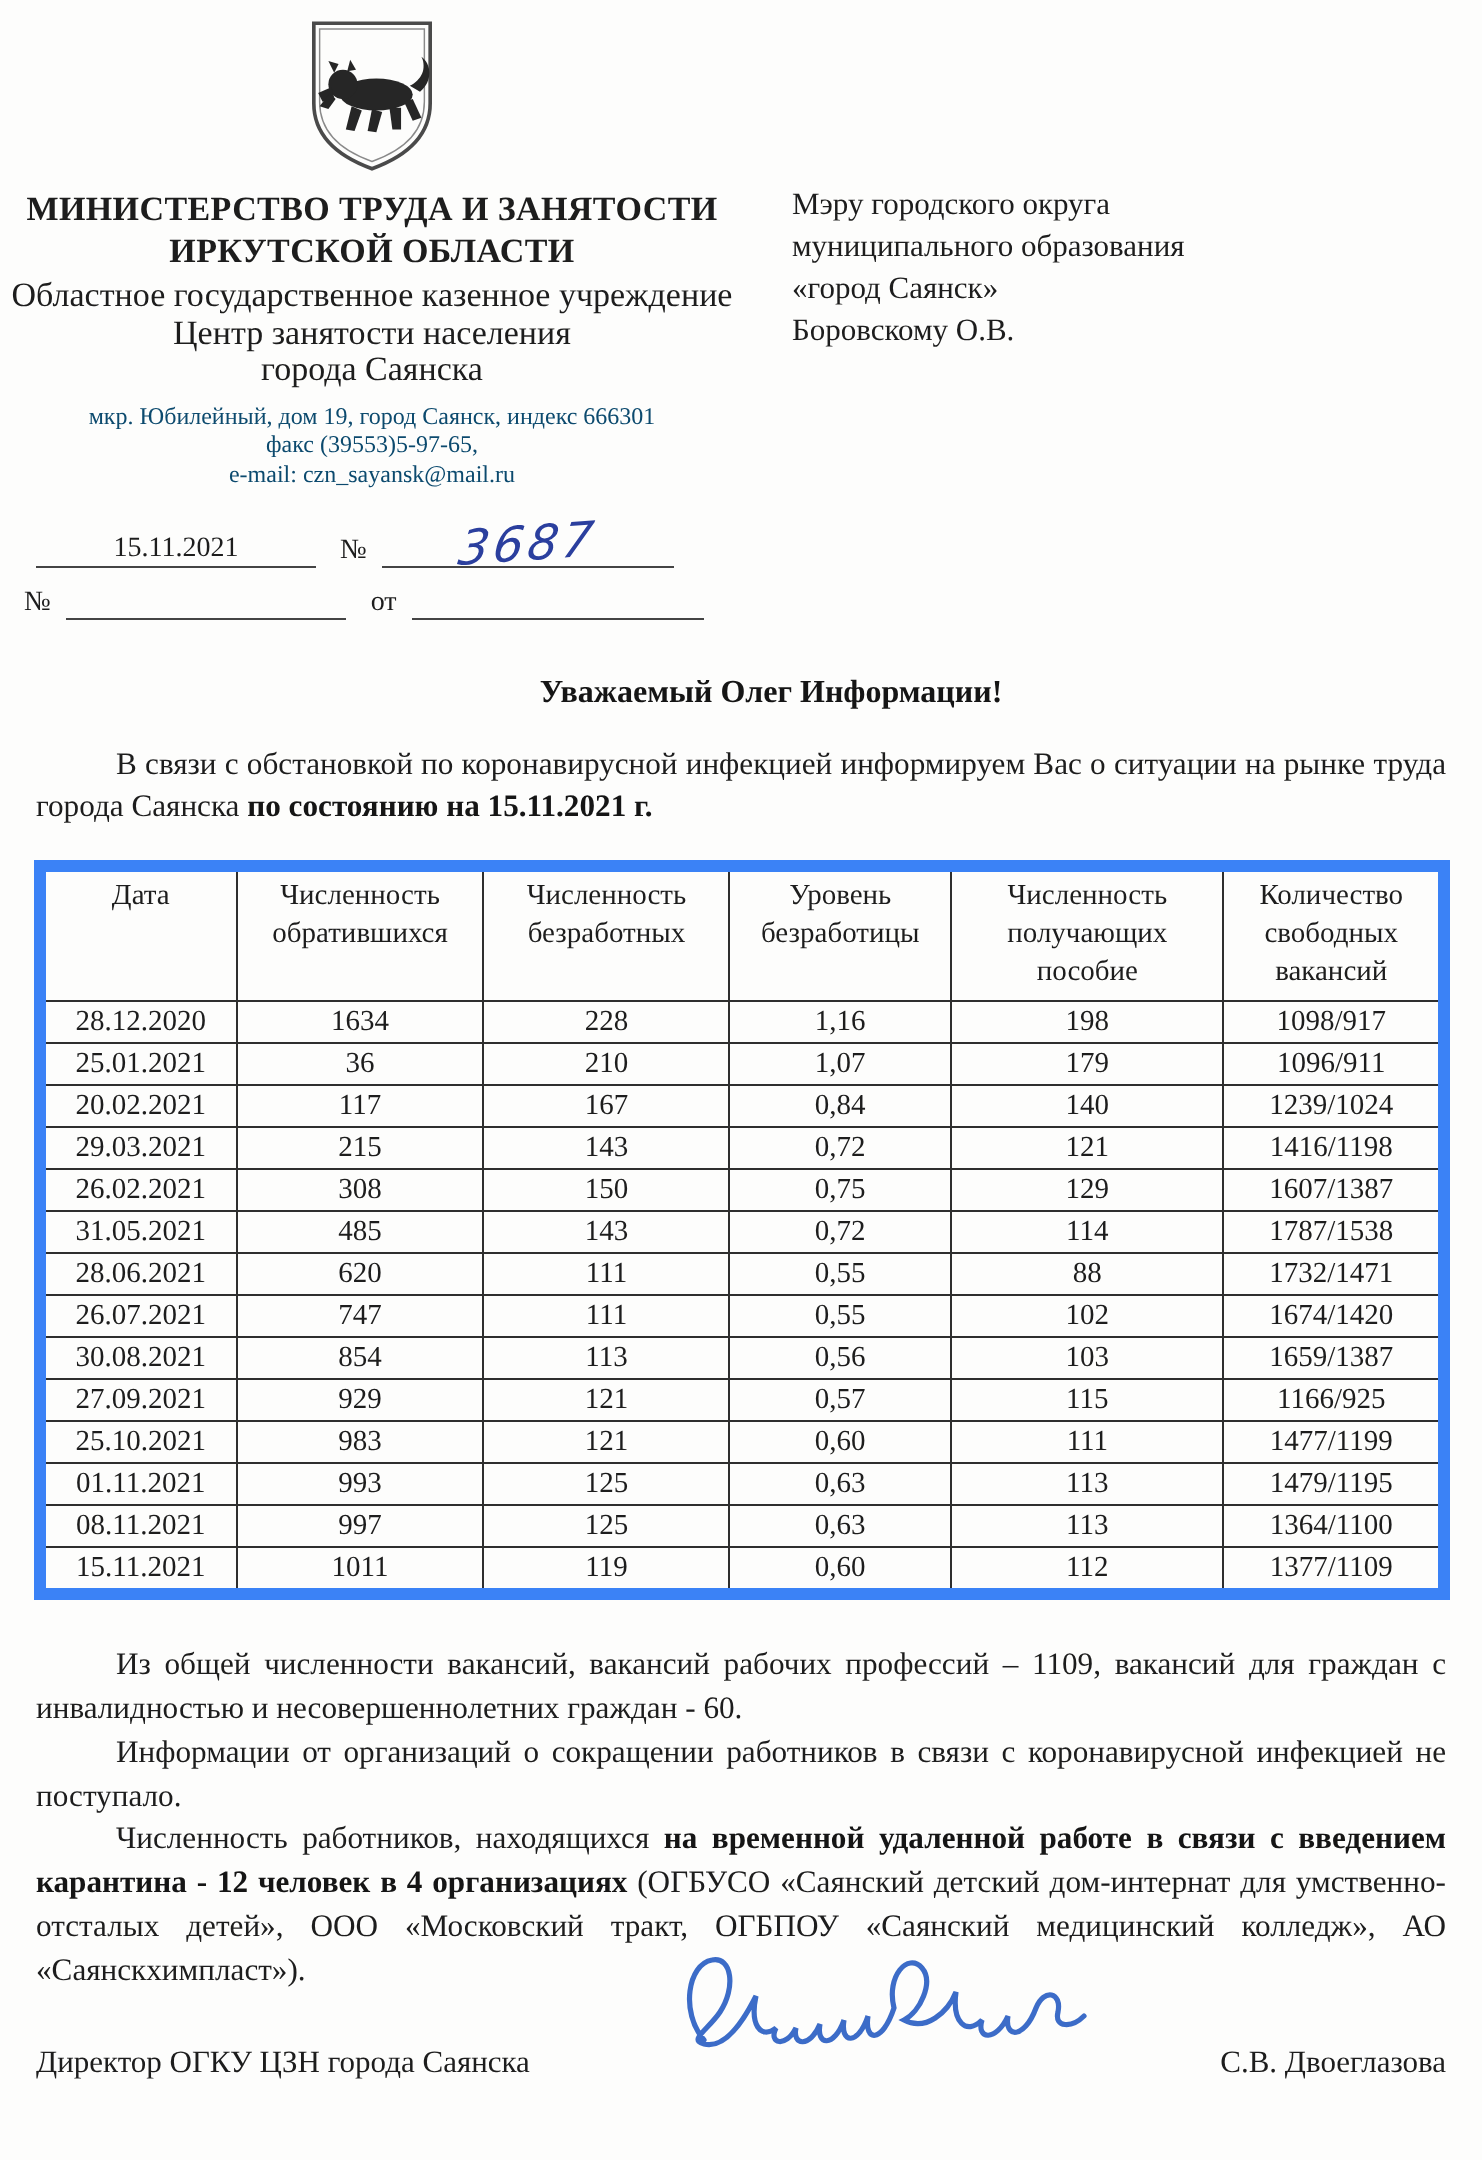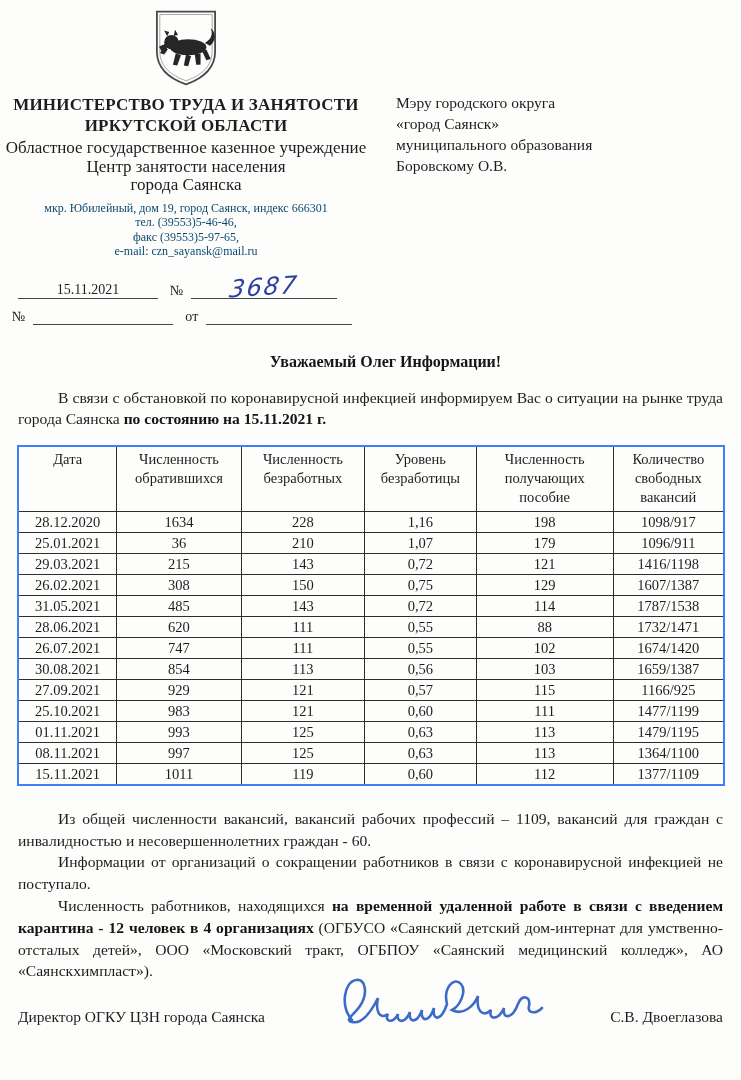--- a/index.html
+++ b/index.html
@@ -41,21 +41,21 @@
   .greeting { margin-top:28px; text-align:center; padding-left:30px; font-size:16px; }
   .bodytext { margin:16px 18px 0 18px; font-size:15.6px; line-height:21px;
               text-align:justify; text-indent:40px; }
   .aftertable { margin-top:0; line-height:21.8px; }
   b { color:#151515; }
 
   
   .tblwrap { margin:16px 16px 0 17px; }
   table { width:708px; border-collapse:collapse; table-layout:fixed; }
   th, td { border:1px solid #2e2e2e; font-weight:normal; }
-  table { border:2px solid #3b82f6; }
+  table { border:6px solid #3b82f6; }
   th { font-size:14.5px; line-height:19px; vertical-align:top; padding:3px 2px 4px; }
   td { font-size:14.5px; text-align:center; padding:1px 2px; height:20px; line-height:18px; }
   col.c1{width:14%;} col.c2{width:17.6%;} col.c3{width:17.5%;}
   col.c4{width:15.8%;} col.c5{width:19.4%;} col.c6{width:15.7%;}
 
   
   .sign { display:flex; justify-content:space-between; margin:26px 18px 0 18px;
           font-size:15.5px;text-align:center; }
   .autograph { position:absolute; left:330px; top:962px; width:235px; height:85px; }
 
@@ -87,30 +87,29 @@
           </g>
         </svg>
       </span>
       <div class="ministry">МИНИСТЕРСТВО ТРУДА И ЗАНЯТОСТИ</div>
       <div class="ministry">ИРКУТСКОЙ ОБЛАСТИ</div>
       <div class="org-line org-gap">Областное государственное казенное учреждение</div>
       <div class="org-line">Центр занятости населения</div>
       <div class="org-line">города Саянска</div>
       <div class="contact">
         <div>мкр. Юбилейный,  дом 19, город Саянск, индекс 666301</div>
-        <div>тел. (39553)5-46-46,</div>
         <div>факс (39553)5-97-65,</div>
         <div><span>e-mail: </span><span class="email">czn_sayansk@mail.ru</span></div>
       </div>
     </div>
     <div class="header-right">
 
     <div class="recipient-line">Мэру городского округа</div>
+        <div class="recipient-line">муниципального образования</div>
         <div class="recipient-line">«город Саянск»</div>
-        <div class="recipient-line">муниципального образования</div>
         <div class="recipient-line">Боровскому О.В.</div>
       </div>
   </div>
 
   <div class="refs">
     <div class="ref-row">
       <span class="ul ul-date">15.11.2021</span>
       <span class="nsign">№</span>
       <span class="ul ul-num">
           <span class="handwritten">3687</span>
@@ -162,20 +161,28 @@
 
           <tr>
             <td>25.01.2021</td>
             <td>36</td>
             <td>210</td>
             <td>1,07</td>
             <td>179</td>
             <td>1096/911</td>
           </tr>
 
+          <tr>
+            <td>20.02.2021</td>
+            <td>117</td>
+            <td>167</td>
+            <td>0,84</td>
+            <td>140</td>
+            <td>1239/1024</td>
+          </tr>
 
           <tr>
             <td>29.03.2021</td>
             <td>215</td>
             <td>143</td>
             <td>0,72</td>
             <td>121</td>
             <td>1416/1198</td>
           </tr>
 

